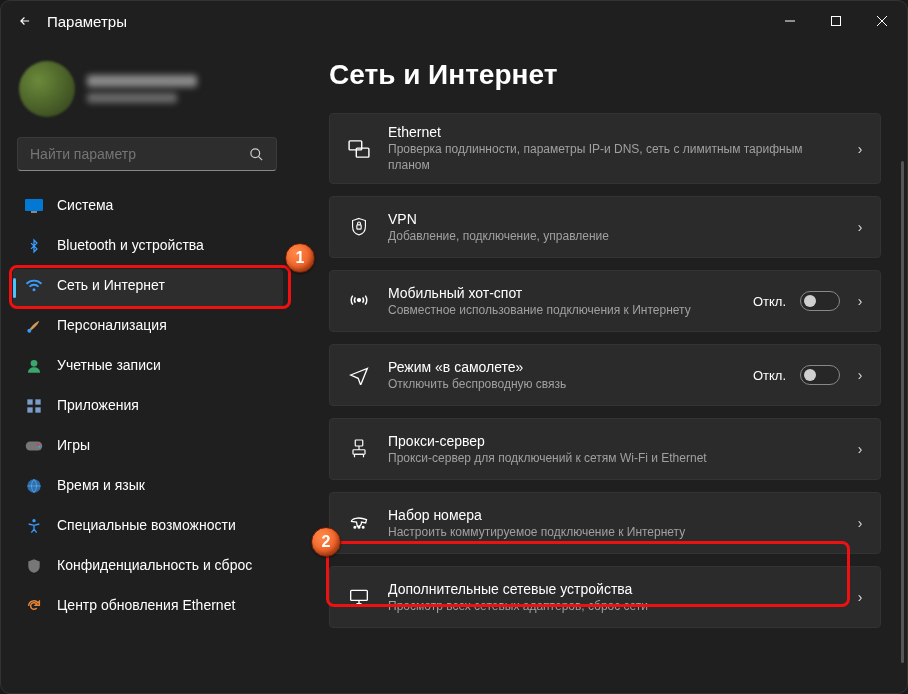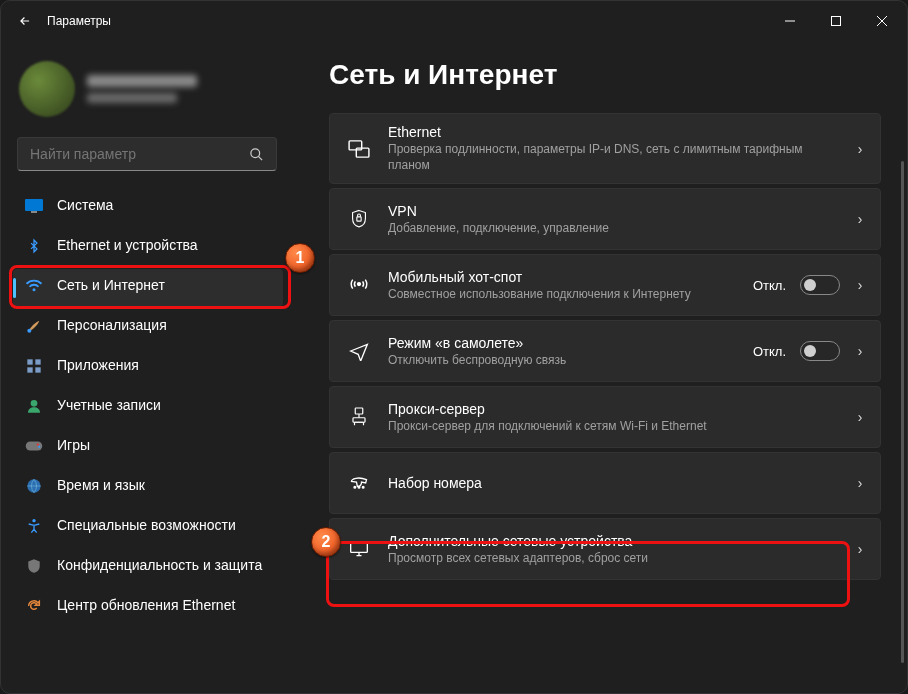--- a/index.html
+++ b/index.html
@@ -1,41 +1,41 @@
 <!DOCTYPE html>
 <html><head>
 <meta charset="utf-8">
 <style>
 * { margin: 0; padding: 0; box-sizing: border-box; font-family: "Segoe UI", Arial, sans-serif; }
 body { background: #1a1a1a; width: 908px; height: 694px; overflow: hidden; color: #fff; position: relative; }
 .window { width: 100%; height: 100%; background: #1f1f1f; border-radius: 10px; overflow: hidden; display: flex; flex-direction: column; border: 1px solid #333;}
 .titlebar { height: 40px; display: flex; align-items: center; padding: 0 2px 0 8px; }
 .titlebar .back { width: 32px; height: 32px; display: flex; align-items: center; justify-content: center; font-size: 14px; color: #fff; }
-.titlebar .title { font-size: 12px; margin-left: 6px; color: #fff; }
+.titlebar .title { font-size: 15px; margin-left: 6px; color: #fff; }
 .winbtns { margin-left: auto; display: flex; }
 .winbtn { width: 46px; height: 32px; display: flex; align-items: center; justify-content: center; color: #fff; font-size: 10px;}
 .body { flex: 1; display: flex; overflow: hidden; }
 .sidebar { width: 300px; padding: 10px 12px 10px 12px; display: flex; flex-direction: column; gap: 4px; }
 .profile { display: flex; align-items: center; gap: 12px; padding: 10px 6px 16px 6px; }
 .avatar { width: 56px; height: 56px; border-radius: 50%; background: radial-gradient(circle at 35% 35%, #6b8a3a, #2e3d1a); filter: blur(1px); }
 .pname { display:flex; flex-direction:column; gap:2px; filter: blur(3px); }
 .pname .l1 { width: 110px; height: 12px; background: #8a8a8a; border-radius: 3px; }
 .pname .l2 { width: 90px; height: 10px; background: #6a6a6a; border-radius: 3px; margin-top:4px;}
 .search { background: #2d2d2d; border: 1px solid #3a3a3a; border-bottom: 1px solid #888; border-radius: 4px; height: 34px; display: flex; align-items: center; padding: 0 12px; margin: 0 12px 14px 4px; color: #bbb; font-size: 14px; }
 .search input { background: transparent; border: none; outline: none; color: #fff; flex: 1; font-size: 14px; }
 .nav { display: flex; flex-direction: column; gap: 2px; padding-right: 6px;}
 .navitem { display: flex; gap: 14px; padding: 8px 12px; border-radius: 4px; font-size: 14px; color: #fff; height: 38px; position: relative;}
 .navitem.active { background: #2d2d2d; }
 .navitem.active::before { content:""; position:absolute; left:0; top:9px; bottom:9px; width:3px; background:#4cc2ff; border-radius:2px;}
 .navitem .ic { width: 18px; height: 18px; display:flex; align-items:center; justify-content:center; font-size: 15px;}
 .hl1 { position:absolute; border: 3px solid #e11; border-radius: 8px; pointer-events:none; z-index:5;}
 .badge { position:absolute; width:30px; height:30px; border-radius:50%; background: radial-gradient(circle at 35% 30%, #ff8a4a, #e64510); border:1px solid #661a00; display:flex; align-items:center; justify-content:center; color:#fff; font-weight:bold; font-size:16px; z-index:6; box-shadow: inset -2px -3px 4px rgba(0,0,0,.35), 0 1px 2px rgba(0,0,0,.5);}
 .main { flex:1; padding: 18px 10px 10px 28px; overflow-y:auto; position:relative;}
 .main h1 { font-size: 28px; font-weight: 600; margin-bottom: 22px; }
-.cards { display:flex; flex-direction:column; gap: 4px; padding-right: 16px;}
+.cards { display:flex; flex-direction:column; gap: 12px; padding-right: 16px;}
 .card { background: #2b2b2b; border: 1px solid #333; border-radius: 4px; min-height: 62px; display:flex; align-items:center; padding: 10px 14px 10px 18px; gap: 18px;}
 .card .cic { width: 22px; display:flex; align-items:center; justify-content:center; color:#fff; font-size:18px;}
 .card .txt { flex:1; display:flex; flex-direction:column; gap:1px;}
 .card .t1 { font-size: 14px; color:#fff;}
 .card .t2 { font-size: 12px; color: #a0a0a0; line-height:1.35;}
 .card .right { display:flex; align-items:center; gap: 14px;}
 .off { font-size: 13px; color:#fff;text-align:right;}
 .toggle { width: 40px; height: 20px; border-radius: 10px; border: 1px solid #888; background: #272727; position: relative;}
 .toggle::after { content:""; position:absolute; left:3px; top:3px; width:12px; height:12px; border-radius:50%; background:#cfcfcf;}
 .chev { font-size: 14px; color:#ddd; width:12px; text-align:center;}
@@ -101,21 +101,21 @@
             </span>
           <span>Система</span>
         </div>
         <div class="navitem">
           <span class="ic">
               <svg width="14" height="18" viewBox="0 0 24 24">
                 <path d="M12 2v20l6-6-12-10 12-4-6-6z" fill="none"></path>
                 <path d="M7 7l10 10-5 5V2l5 5L7 17" fill="none" stroke="#3a9bff" stroke-width="2.2"></path>
               </svg>
             </span>
-          <span>Ethernet и устройства</span>
+          <span>Bluetooth и устройства</span>
         </div>
         <div class="navitem active">
           <span class="ic">
               <svg width="18" height="14" viewBox="0 0 24 18">
                 <path d="M2 6 A14 14 0 0 1 22 6" fill="none" stroke="#3a9bff" stroke-width="2.5"></path>
                 <path d="M6 10 A8 8 0 0 1 18 10" fill="none" stroke="#3a9bff" stroke-width="2.5"></path>
                 <circle cx="12" cy="14" r="2" fill="#3a9bff"></circle>
               </svg>
             </span>
           <span>Сеть и Интернет</span>
@@ -125,39 +125,39 @@
               <svg width="16" height="16" viewBox="0 0 24 24">
                 <path d="M4 20c2-6 10-14 16-16-2 6-10 14-16 16z" fill="#d29a5a"></path>
                 <circle cx="5" cy="19" r="3" fill="#3a9bff"></circle>
               </svg>
             </span>
           <span>Персонализация</span>
         </div>
         <div class="navitem">
           <span class="ic">
               <svg width="16" height="16" viewBox="0 0 24 24">
+                <circle cx="12" cy="8" r="5" fill="#3aa76d"></circle>
+                <path d="M3 22c0-5 4-8 9-8s9 3 9 8z" fill="#3aa76d"></path>
+              </svg>
+            </span>
+          <span>Учетные записи</span>
+        </div>
+        <div class="navitem">
+          <span class="ic">
+              <svg width="16" height="16" viewBox="0 0 24 24">
                 <rect x="2" y="2" width="8" height="8" fill="#7a9cc6"></rect>
                 <rect x="14" y="2" width="8" height="8" fill="#7a9cc6"></rect>
                 <rect x="2" y="14" width="8" height="8" fill="#7a9cc6"></rect>
                 <rect x="14" y="14" width="8" height="8" fill="#7a9cc6"></rect>
               </svg>
             </span>
           <span>Приложения</span>
         </div>
         <div class="navitem">
           <span class="ic">
-              <svg width="16" height="16" viewBox="0 0 24 24">
-                <circle cx="12" cy="8" r="5" fill="#3aa76d"></circle>
-                <path d="M3 22c0-5 4-8 9-8s9 3 9 8z" fill="#3aa76d"></path>
-              </svg>
-            </span>
-          <span>Учетные записи</span>
-        </div>
-        <div class="navitem">
-          <span class="ic">
               <svg width="18" height="14" viewBox="0 0 24 16">
                 <rect x="1" y="2" width="22" height="12" rx="6" fill="#777"></rect>
                 <circle cx="17" cy="6" r="1.5" fill="#e33"></circle>
                 <circle cx="19" cy="9" r="1.5" fill="#3a9bff"></circle>
               </svg>
             </span>
           <span>Игры</span>
         </div>
         <div class="navitem">
           <span class="ic">
@@ -176,21 +176,21 @@
               </svg>
             </span>
           <span>Специальные возможности</span>
         </div>
         <div class="navitem">
           <span class="ic">
               <svg width="14" height="16" viewBox="0 0 24 28">
                 <path d="M12 2l10 4v8c0 7-5 11-10 12C7 25 2 21 2 14V6z" fill="#777"></path>
               </svg>
             </span>
-          <span>Конфиденциальность и защита</span>
+          <span>Конфиденциальность и сброс</span>
         </div>
         <div class="navitem">
           <span class="ic">
               <svg width="16" height="16" viewBox="0 0 24 24">
                 <path d="M4 12a8 8 0 0114-5l2-2v6h-6l2-2a5 5 0 100 6" fill="none" stroke="#e6863a" stroke-width="2.2"></path>
               </svg>
             </span>
           <span>Центр обновления Ethernet</span>
         </div>
 
@@ -292,20 +292,21 @@
           <span class="cic">
               <svg width="20" height="18" viewBox="0 0 24 20" fill="none" stroke="#fff" stroke-width="1.6">
                 <path d="M3 8c0-3 8-6 18-2l-1 4-5-1c0 3-2 5-5 5l-1-5z"></path>
                 <circle cx="7" cy="15" r="1" fill="#fff"></circle>
                 <circle cx="12" cy="15" r="1" fill="#fff"></circle>
                 <circle cx="17" cy="15" r="1" fill="#fff"></circle>
               </svg>
             </span>
           <div class="txt">
               <div class="t1">Набор номера</div>
+              <div class="t2">Настроить коммутируемое подключение к Интернету</div>
             </div>
           <div class="right">
               <span class="chev">›</span>
             </div>
         </div>
 
         <div class="card">
           <span class="cic">
               <svg width="20" height="18" viewBox="0 0 24 20" fill="none" stroke="#fff" stroke-width="1.6">
                 <rect x="2" y="2" width="20" height="12" rx="1"></rect>

